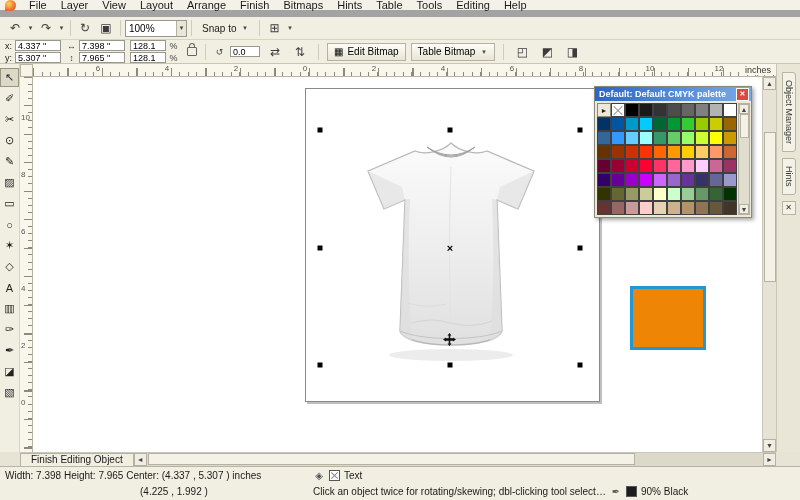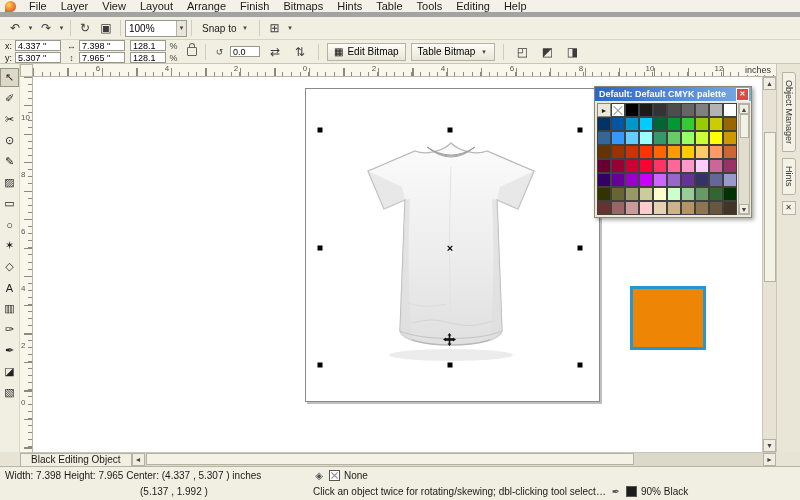--- a/index.html
+++ b/index.html
@@ -1,18 +1,18 @@
 <!DOCTYPE html>
 <html><head>
 <meta charset="utf-8">
 <style>
   html,body{margin:0;padding:0}
   .app{position:relative;width:800px;height:500px;background:#e7e4d5;font-family:"Liberation Sans",sans-serif;font-size:11px;color:#1a1a1a;overflow:hidden;-webkit-user-select:none;user-select:none}
   
-  .menubar{position:absolute;left:0;top:0;right:0;height:17px;background:#f4f2e8;border-bottom:5px solid #a3a3a3;display:flex;align-items:center;padding-left:3px;box-sizing:border-box}
+  .menubar{position:absolute;left:0;top:0;right:0;height:17px;background:#f4f2e8;border-bottom:7px solid #a3a3a3;display:flex;align-items:center;padding-left:3px;box-sizing:border-box}
   .app-icon{width:11px;height:11px;margin:0 6px 0 2px;border-radius:50% 50% 50% 0;background:radial-gradient(circle at 35% 35%,#ffd54d,#d8301f)}
   .menu-item{padding:1px 7px;cursor:default}
   
   .tb1{position:absolute;left:0;top:17px;right:0;height:23px;background:#f1efe2;border-bottom:1px solid #d8d4c4;display:flex;align-items:center;padding:0 5px;gap:1px;box-sizing:border-box}
   .tb2{position:absolute;left:0;top:40px;right:0;height:24px;background:#f1efe2;border-bottom:1px solid #c9c6b6;display:flex;align-items:center;padding:0 5px;gap:5px;box-sizing:border-box}
   .ibtn{min-width:18px;height:18px;display:flex;align-items:center;justify-content:center;font-size:12px;color:#3c3c3c;border:1px solid transparent}
   .drop{width:9px;height:18px;display:flex;align-items:center;justify-content:center;font-size:7px;color:#444}
   .sep{width:1px;height:16px;background:#cfccbc;margin:0 3px}
   .combo{display:flex;align-items:center;border:1px solid #9a988c;background:#fff;height:17px;box-sizing:border-box}
   .combo input{border:none;width:44px;height:13px;font-size:10px;padding:0 3px;font-family:inherit;outline:none}
@@ -392,39 +392,39 @@
       </div>
       <div class="pscroll" data-name="palette-scrollbar">
         <div class="sarrow" data-name="palette-scroll-up-icon">▲</div>
         <div class="pthumb" data-name="palette-scroll-thumb"></div>
         <div class="sarrow bottom" data-name="palette-scroll-down-icon">▼</div>
       </div>
     </div>
   </div>
 
   <div class="bottombar" data-name="bottom-scroll-bar">
-    <div class="finish-tab" data-name="finish-editing-object-button">Black Editing Object</div>
+    <div class="finish-tab" data-name="finish-editing-object-button">Finish Editing Object</div>
     <div class="sarrow" data-name="scroll-left-icon">◄</div>
     <div class="htrack" data-name="horizontal-scrollbar">
       <div class="hthumb" data-name="horizontal-scroll-thumb"></div>
     </div>
     <div class="sarrow" data-name="scroll-right-icon">►</div>
   </div>
 
   <div class="statusbar" data-name="status-bar">
     <div class="srow srow1" data-name="status-row-1">
       <span class="size-info" data-name="object-size-info">Width: 7.398   Height: 7.965   Center: (4.337 , 5.307 ) inches</span>
       <span class="scluster" data-name="fill-status-cluster">
         <span class="sicon" data-name="fill-indicator-icon">◈</span>
         <span class="sswatch none nonefill" data-name="fill-color-swatch"></span>
-        <span data-name="fill-color-label">None</span>
+        <span data-name="fill-color-label">Text</span>
       </span>
     </div>
     <div class="srow" data-name="status-row-2">
-      <span class="cursor-pos" data-name="cursor-position">(5.137 , 1.992 )</span>
+      <span class="cursor-pos" data-name="cursor-position">(4.225 , 1.992 )</span>
       <span class="hint" data-name="status-hint">Click an object twice for rotating/skewing; dbl-clicking tool selects all objects; Shift+click multi-selects; Alt+click digs; Ctrl+click...</span>
       <span class="scluster" data-name="outline-status-cluster">
         <span class="sicon" data-name="outline-indicator-icon">✒</span>
         <span class="sswatch black" data-name="outline-color-swatch"></span>
         <span data-name="outline-color-label">90% Black</span>
       </span>
     </div>
   </div>
 
 </div>

